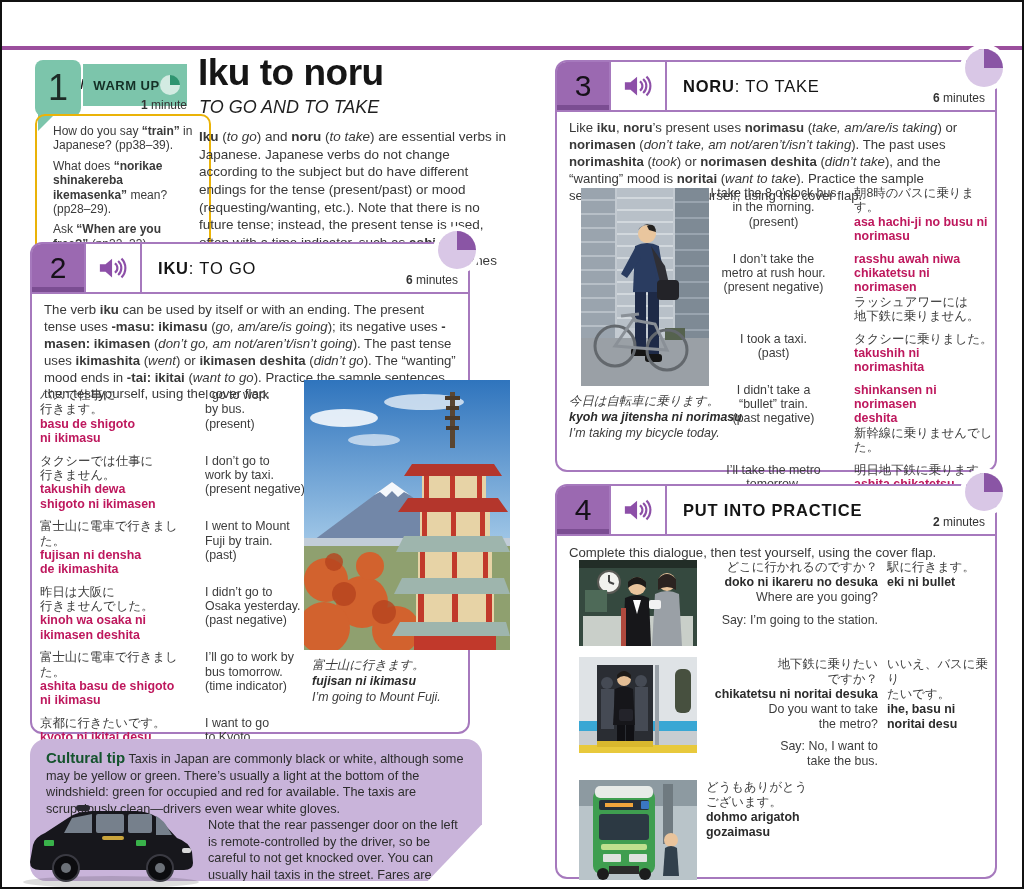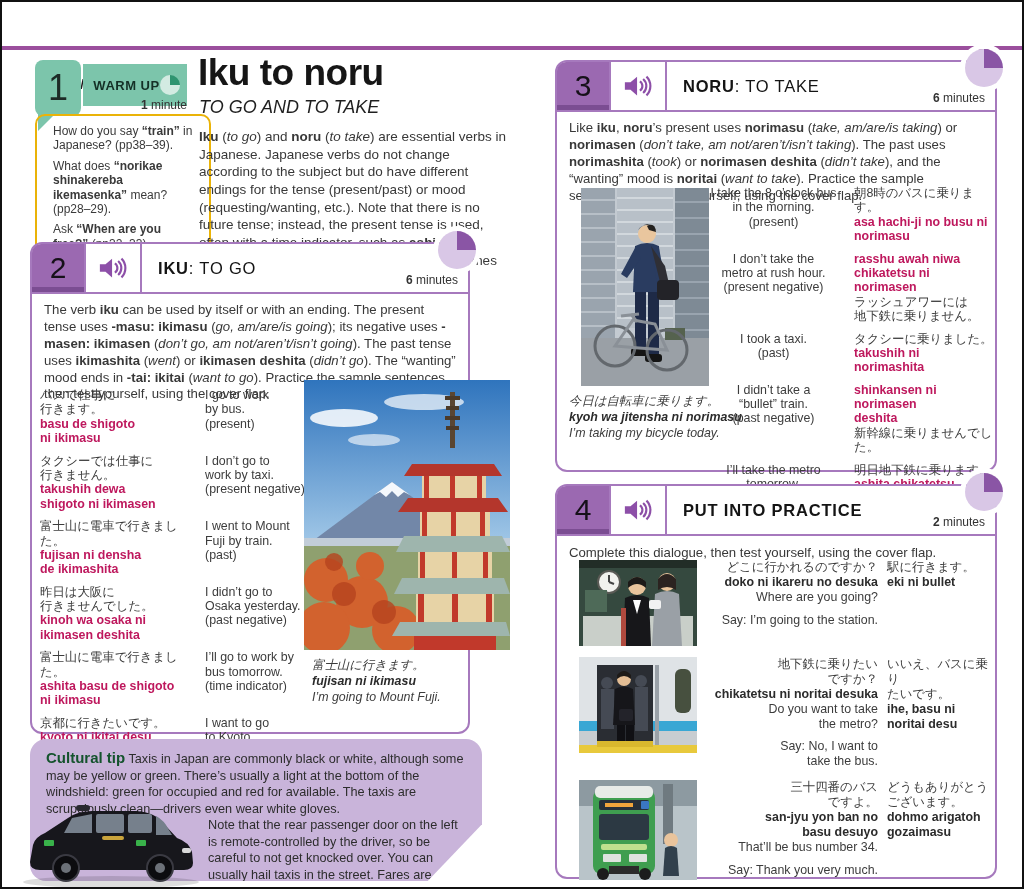--- a/index.html
+++ b/index.html
@@ -561,28 +561,20 @@
             <rect x="22" y="64" width="46" height="6" rx="2" fill="#bfe08e"></rect>
             <rect x="24" y="74" width="18" height="8" rx="1" fill="#dfe3e0"></rect>
             <rect x="50" y="74" width="18" height="8" rx="1" fill="#dfe3e0"></rect>
             <rect x="30" y="86" width="30" height="8" fill="#2b2b2b"></rect>
             <circle cx="24" cy="94" r="6" fill="#1c1c1c"></circle>
             <circle cx="66" cy="94" r="6" fill="#1c1c1c"></circle>
             <circle cx="92" cy="60" r="7" fill="#e9c49c"></circle>
             <path d="M86 68 Q92 64 98 68 L100 96 L84 96 Z" fill="#31404c"></path>
           </svg>
         </div>
-        <div class="dlg-mid">
-          <div class="pre jp">三十四番のバス
-ですよ。</div>
-          <div class="pre romaji">san-jyu yon ban no
-basu desuyo</div>
-          <div class="pre">That’ll be bus number 34.</div>
-          <div class="say pre">Say: Thank you very much.</div>
-        </div>
         <div class="dlg-right">
           <div class="pre jp">どうもありがとう
 ございます。</div>
           <div class="pre romaji">dohmo arigatoh
 gozaimasu</div>
         </div>
       </div>
     </div>
   </div>
 

